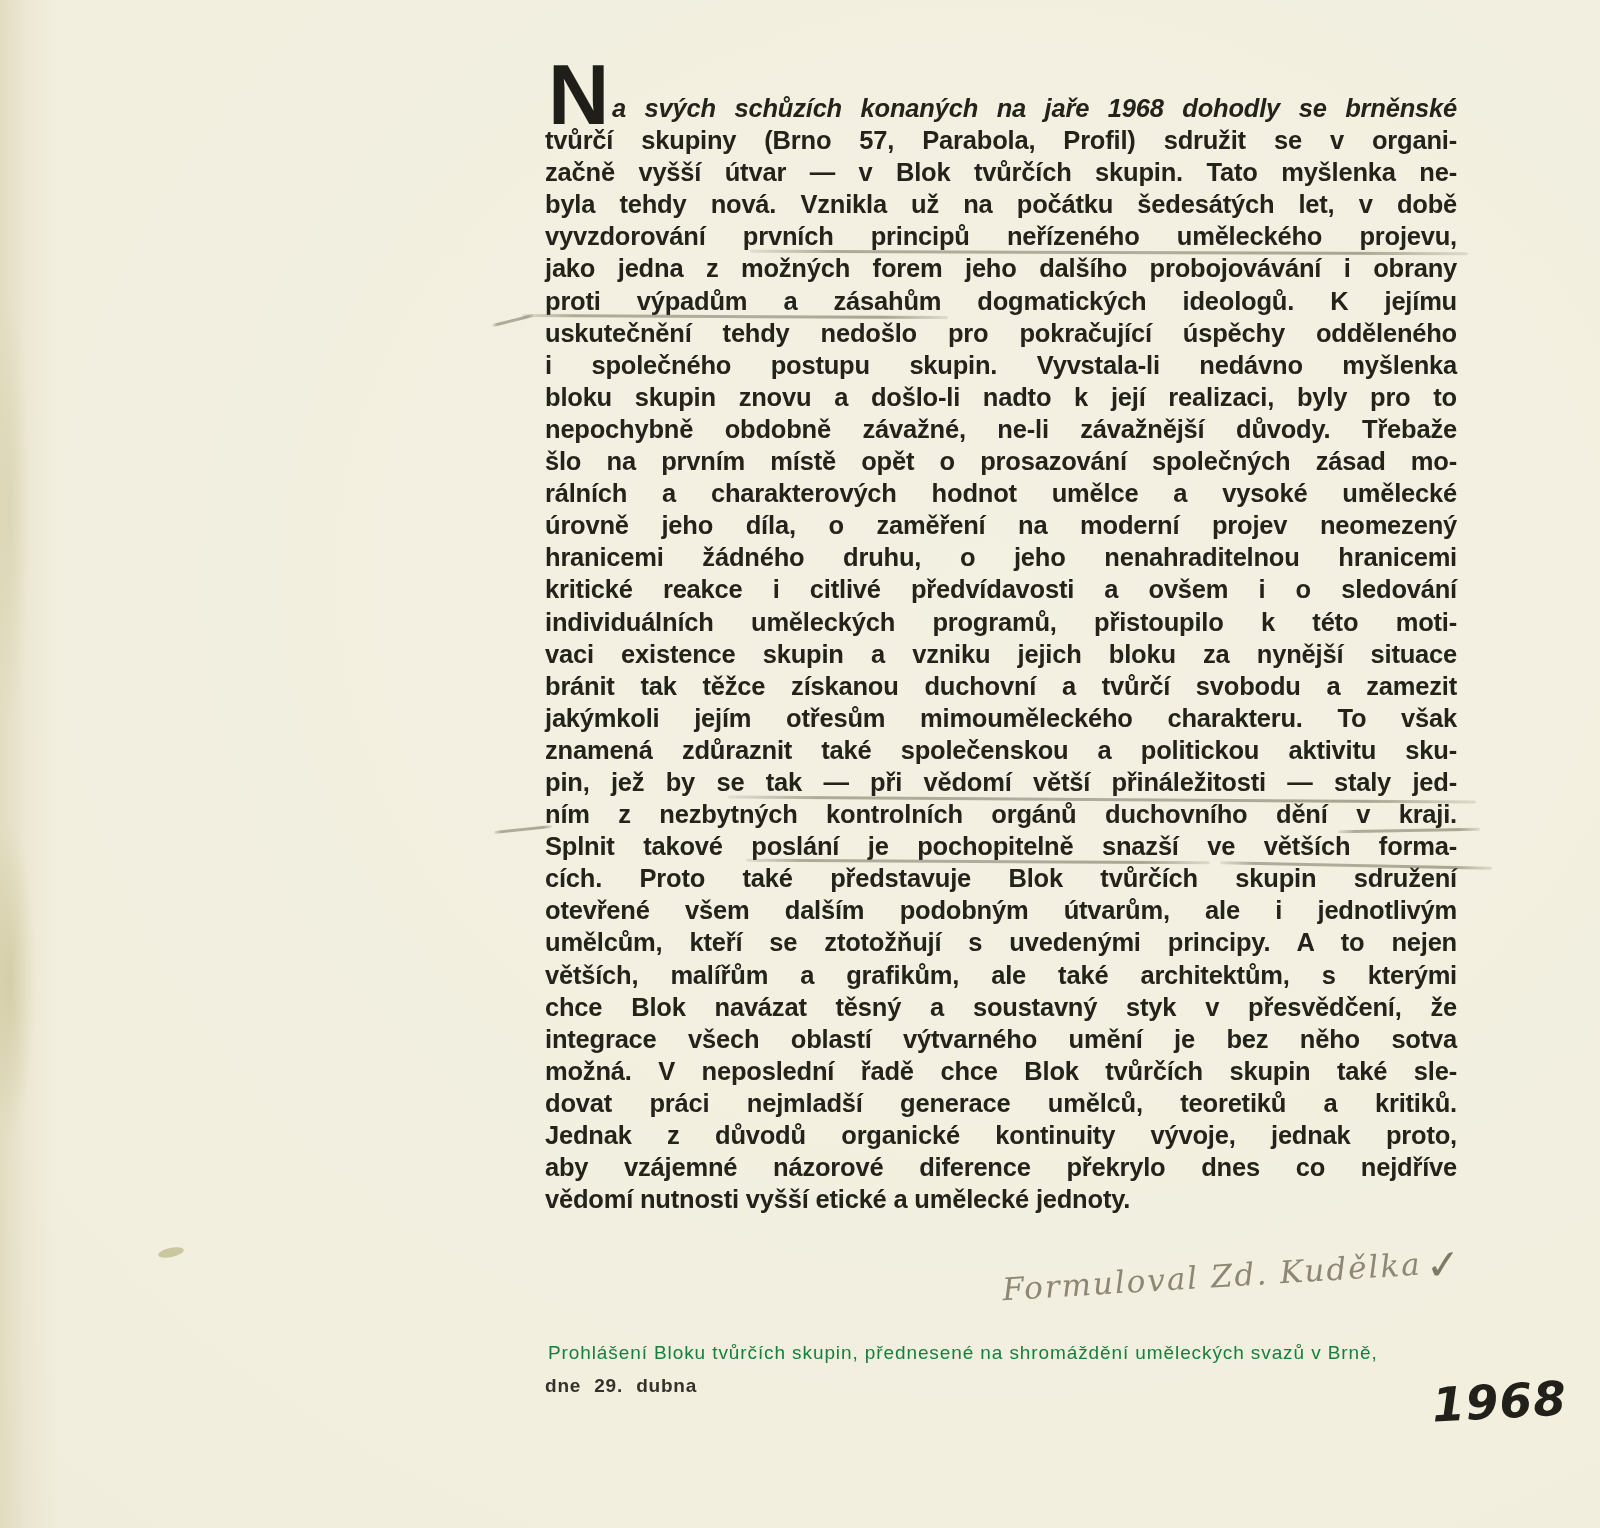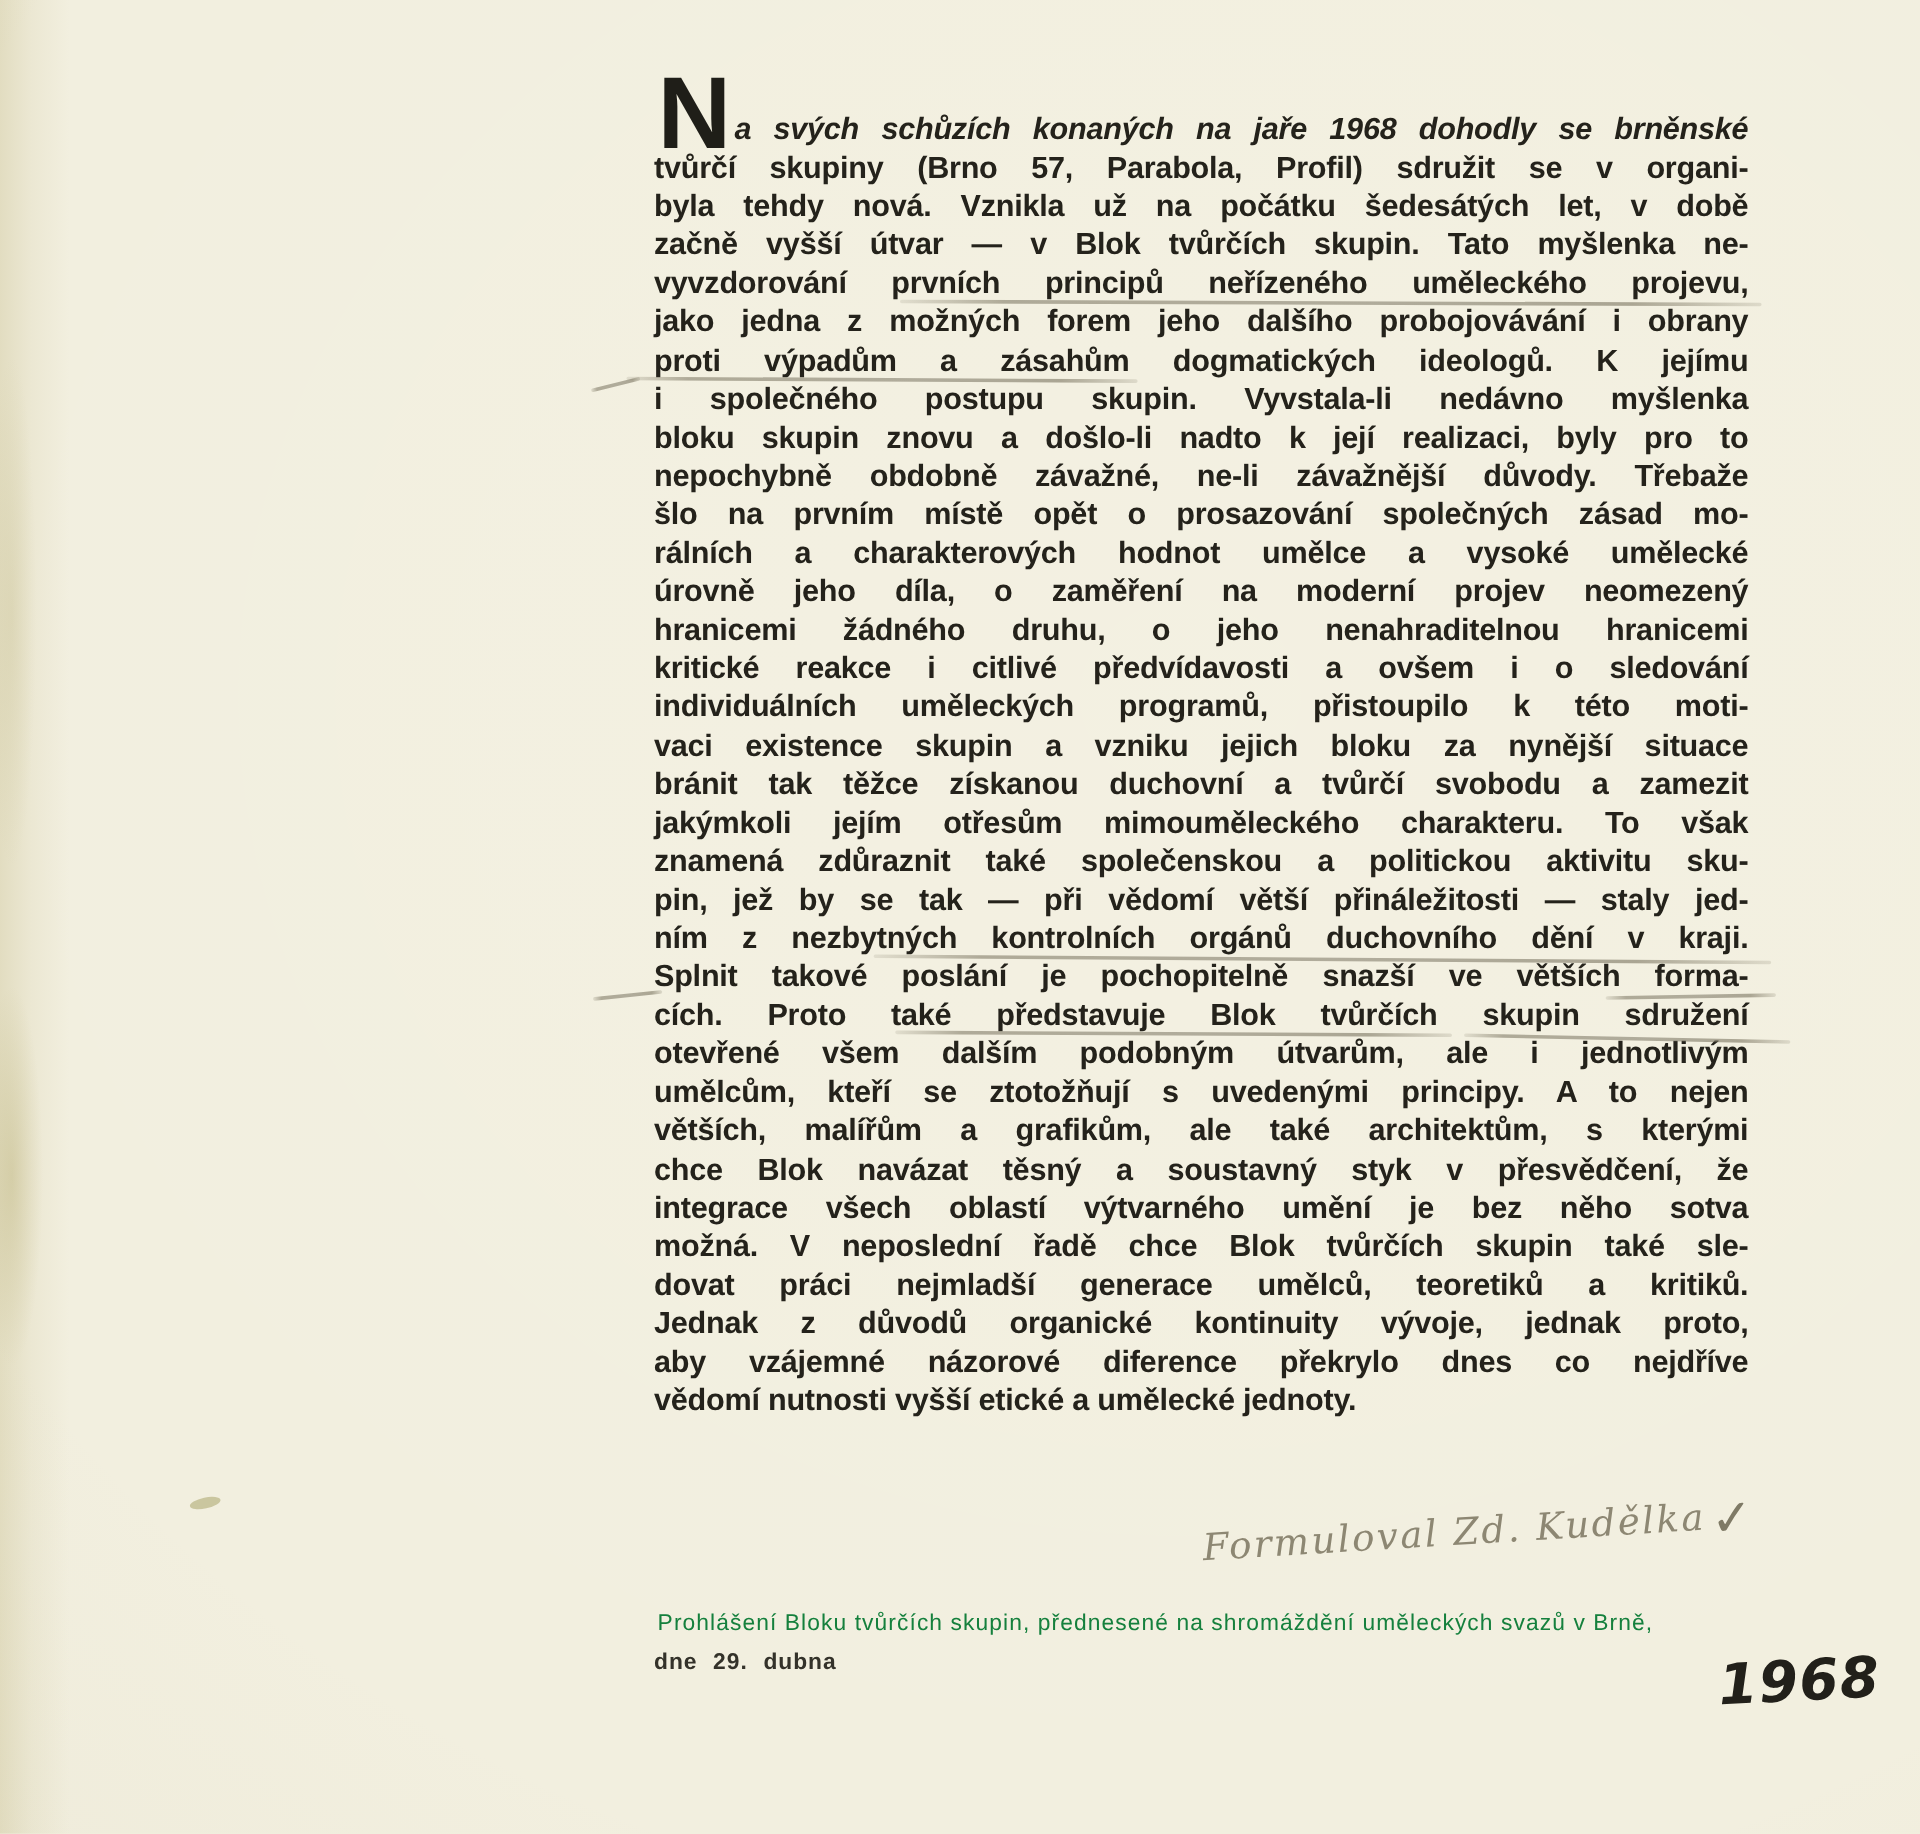--- a/index.html
+++ b/index.html
@@ -105,25 +105,26 @@
 <div class="layer stain-1"></div>
 <div class="layer stain-3"></div>
 <div class="layer stain-2"></div>
 
 <div class="drop-cap">N</div>
 
 <div class="body-text">
 
 <div class="line">a svých schůzích konaných na jaře 1968 dohodly se brněnské</div>
     <div class="line">tvůrčí skupiny (Brno 57, Parabola, Profil) sdružit se v organi-</div>
+    <div class="line">začně vyšší útvar — v Blok tvůrčích skupin. Tato myšlenka ne-</div>
     <div class="line">byla tehdy nová. Vznikla už na počátku šedesátých let, v době</div>
-    <div class="line">začně vyšší útvar — v Blok tvůrčích skupin. Tato myšlenka ne-</div>
     <div class="line">vyvzdorování prvních principů neřízeného uměleckého projevu,</div>
     <div class="line">jako jedna z možných forem jeho dalšího probojovávání i obrany</div>
     <div class="line">proti výpadům a zásahům dogmatických ideologů. K jejímu</div>
+    <div class="line">uskutečnění tehdy nedošlo pro pokračující úspěchy odděleného</div>
     <div class="line">i společného postupu skupin. Vyvstala-li nedávno myšlenka</div>
     <div class="line">bloku skupin znovu a došlo-li nadto k její realizaci, byly pro to</div>
     <div class="line">nepochybně obdobně závažné, ne-li závažnější důvody. Třebaže</div>
     <div class="line">šlo na prvním místě opět o prosazování společných zásad mo-</div>
     <div class="line">rálních a charakterových hodnot umělce a vysoké umělecké</div>
     <div class="line">úrovně jeho díla, o zaměření na moderní projev neomezený</div>
     <div class="line">hranicemi žádného druhu, o jeho nenahraditelnou hranicemi</div>
     <div class="line">kritické reakce i citlivé předvídavosti a ovšem i o sledování</div>
     <div class="line">individuálních uměleckých programů, přistoupilo k této moti-</div>
     <div class="line">vaci existence skupin a vzniku jejich bloku za nynější situace</div>

